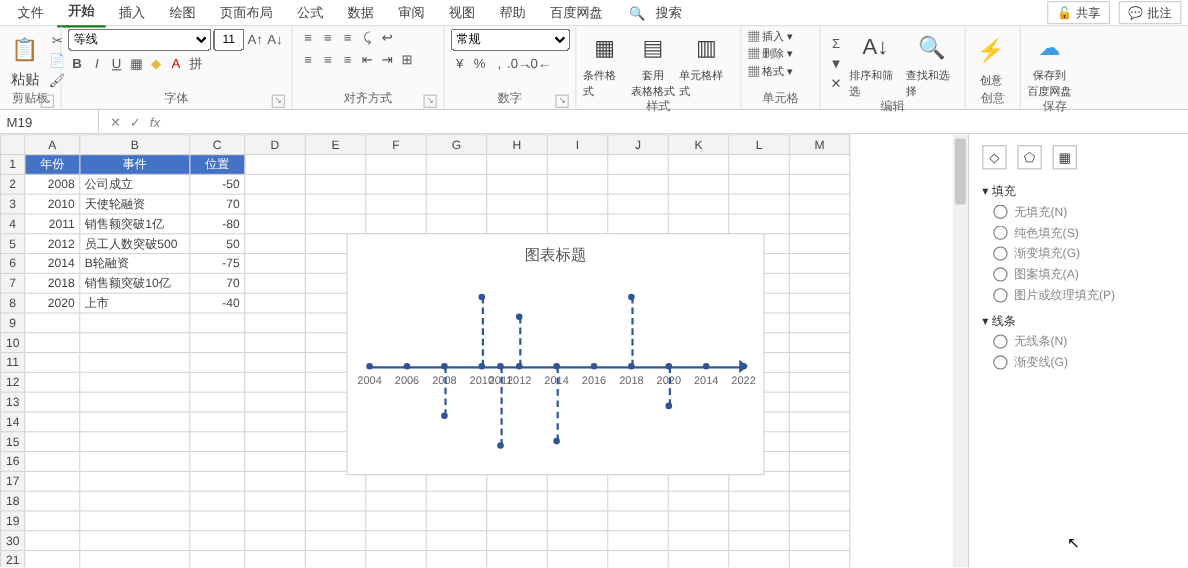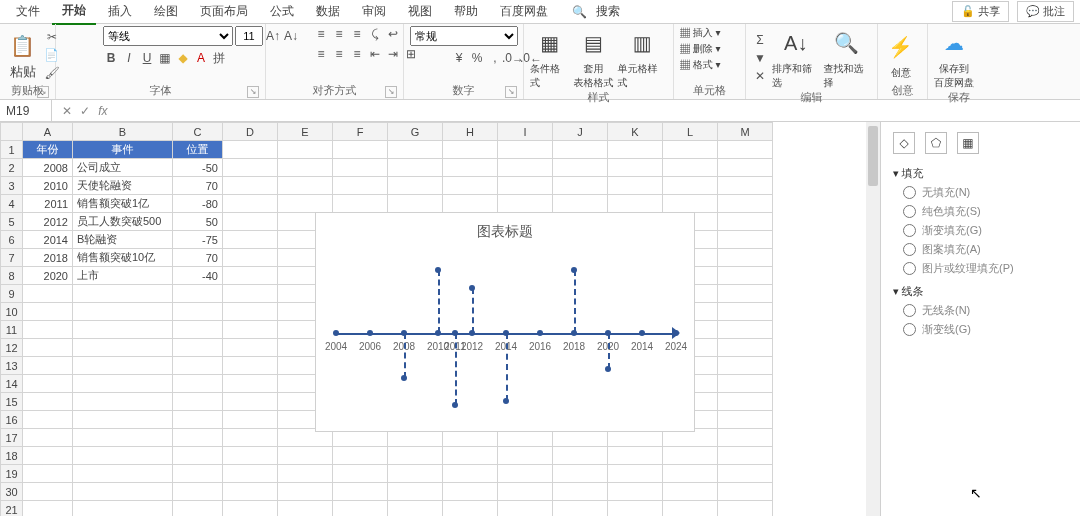--- a/index.html
+++ b/index.html
@@ -15,29 +15,29 @@
 
   
   .ribbon { display: flex; height: 76px; border-bottom: 1px solid #d0d0d0; background: #fafafa; }
   .grp { display: flex; flex-direction: column; border-right: 1px solid #e0e0e0; padding: 2px 6px 0; }
   .grp-body { flex: 1; display: flex; align-items: center; gap: 4px; }
   .grp-label { text-align: center; font-size: 11px; color: #666; height: 16px; line-height: 14px; position: relative; }
   .grp-exp { position: absolute; right: 0; bottom: 1px; width: 12px; height: 12px; border:1px solid #bbb; font-size:8px; line-height:10px; text-align:center; color:#888;}
   .ico { width: 16px; height: 16px; display: inline-flex; align-items:center; justify-content:center; font-size:12px; color:#555; }
   .bigico { width: 34px; height: 34px; display:flex; align-items:center; justify-content:center; font-size:20px; }
   .vstack { display:flex; flex-direction:column; gap:2px; align-items:center; }
-  .hstack { display:flex; gap:2px; align-items:center;margin-left:41px; }
+  .hstack { display:flex; gap:2px; align-items:center; }
   select.font-sel { height: 20px; font-size:11px; width: 130px; }
   input.size-sel { width: 28px; height: 20px; font-size:11px; text-align:center; }
 
   .paste-block { display:flex; flex-direction:column; align-items:center; width:38px; }
 
   
   .fxbar { display:flex; height: 22px; border-bottom:1px solid #d0d0d0; align-items:center; }
-  .namebox { width: 52px; height: 100%; border-right:1px solid #d0d0d0; padding-left:6px; display:flex; align-items:center; }
+  .namebox { width: 90px; height: 100%; border-right:1px solid #d0d0d0; padding-left:6px; display:flex; align-items:center; }
   .fxbtns { display:flex; gap:8px; padding:0 10px; color:#888; }
   .fxinput { flex:1; height: 100%; padding-left:6px; }
 
   
   .main { display:flex; height: calc(516px - 24px - 76px - 22px); }
   .sheet { flex:1; position:relative; overflow:hidden; }
   .side  { width: 200px; border-left:1px solid #d0d0d0; padding:10px 12px; font-size:12px; background:#fff; }
 
   
   table.grid { border-collapse: collapse; table-layout: fixed; }
@@ -673,21 +673,21 @@
           <div class="xlabel" style="left:190px">2014</div>
           <div class="dot" style="left:224px"></div>
           <div class="xlabel" style="left:224px">2016</div>
           <div class="dot" style="left:258px"></div>
           <div class="xlabel" style="left:258px">2018</div>
           <div class="dot" style="left:292px"></div>
           <div class="xlabel" style="left:292px">2020</div>
           <div class="dot" style="left:326px"></div>
           <div class="xlabel" style="left:326px">2014</div>
           <div class="dot" style="left:360px"></div>
-          <div class="xlabel" style="left:360px">2024</div>
+          <div class="xlabel" style="left:360px">2022</div>
           <div class="stem" style="left:88px;top:120px;height:45px"></div>
           <div class="stemdot" style="left:88px;top:165px"></div>
           <div class="stem" style="left:122px;top:57px;height:63px"></div>
           <div class="stemdot" style="left:122px;top:57px"></div>
           <div class="stem" style="left:139px;top:120px;height:72px"></div>
           <div class="stemdot" style="left:139px;top:192px"></div>
           <div class="stem" style="left:156px;top:75px;height:45px"></div>
           <div class="stemdot" style="left:156px;top:75px"></div>
           <div class="stem" style="left:190px;top:120px;height:67.5px"></div>
           <div class="stemdot" style="left:190px;top:187.5px"></div>

